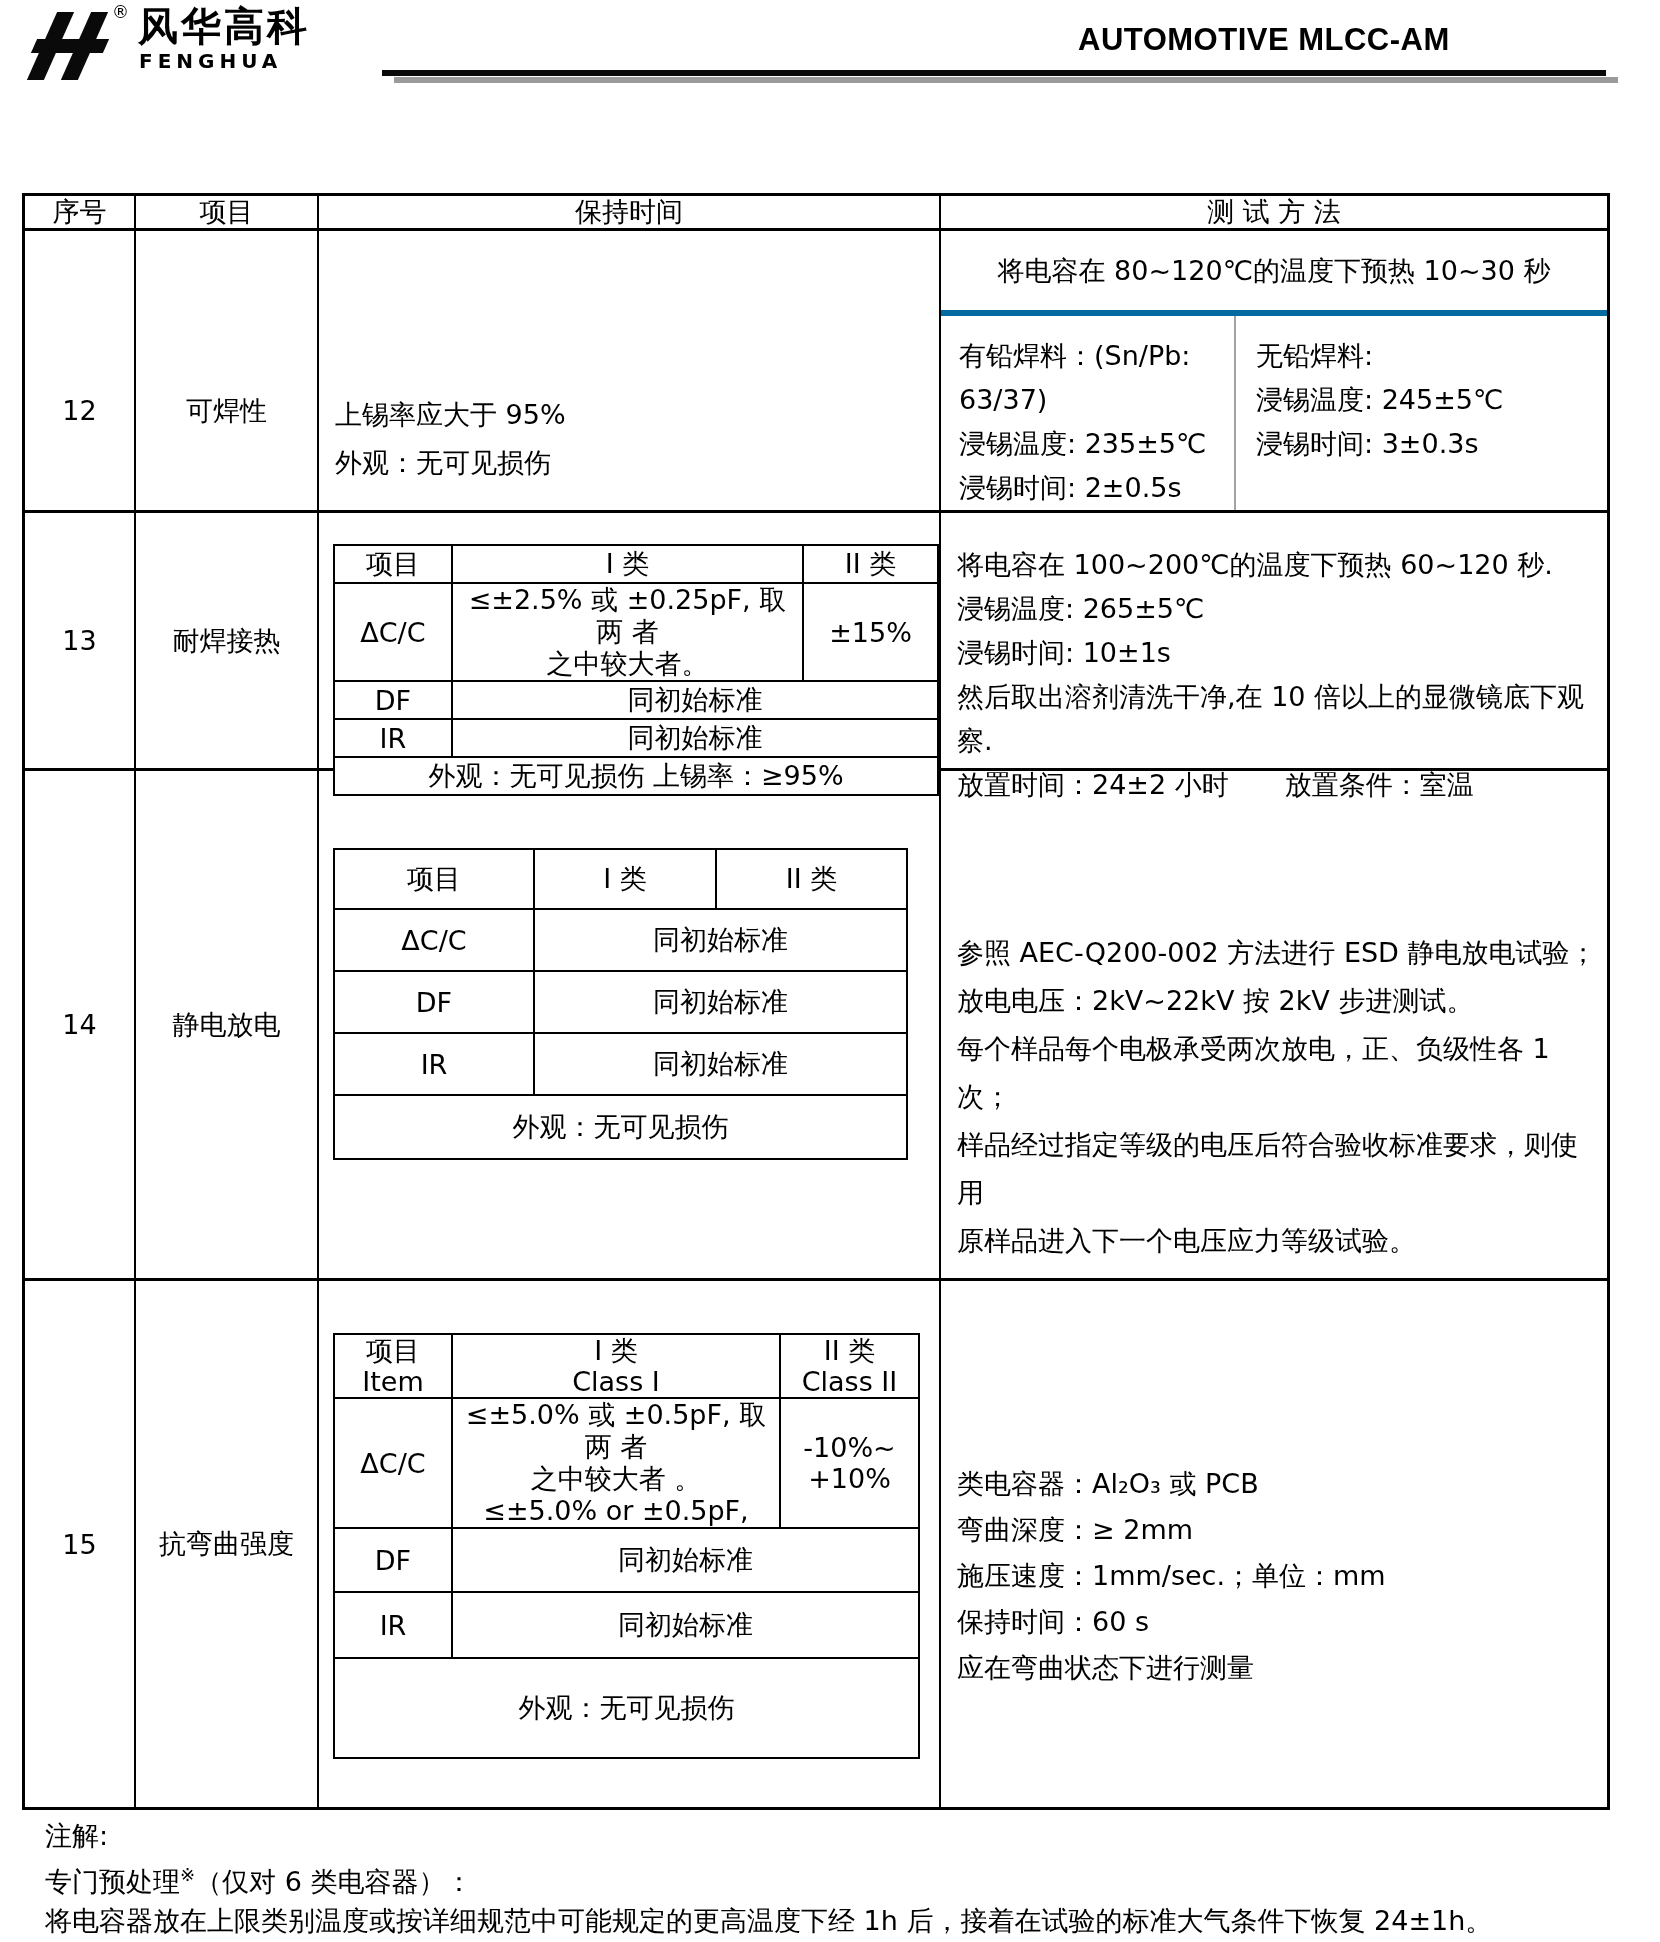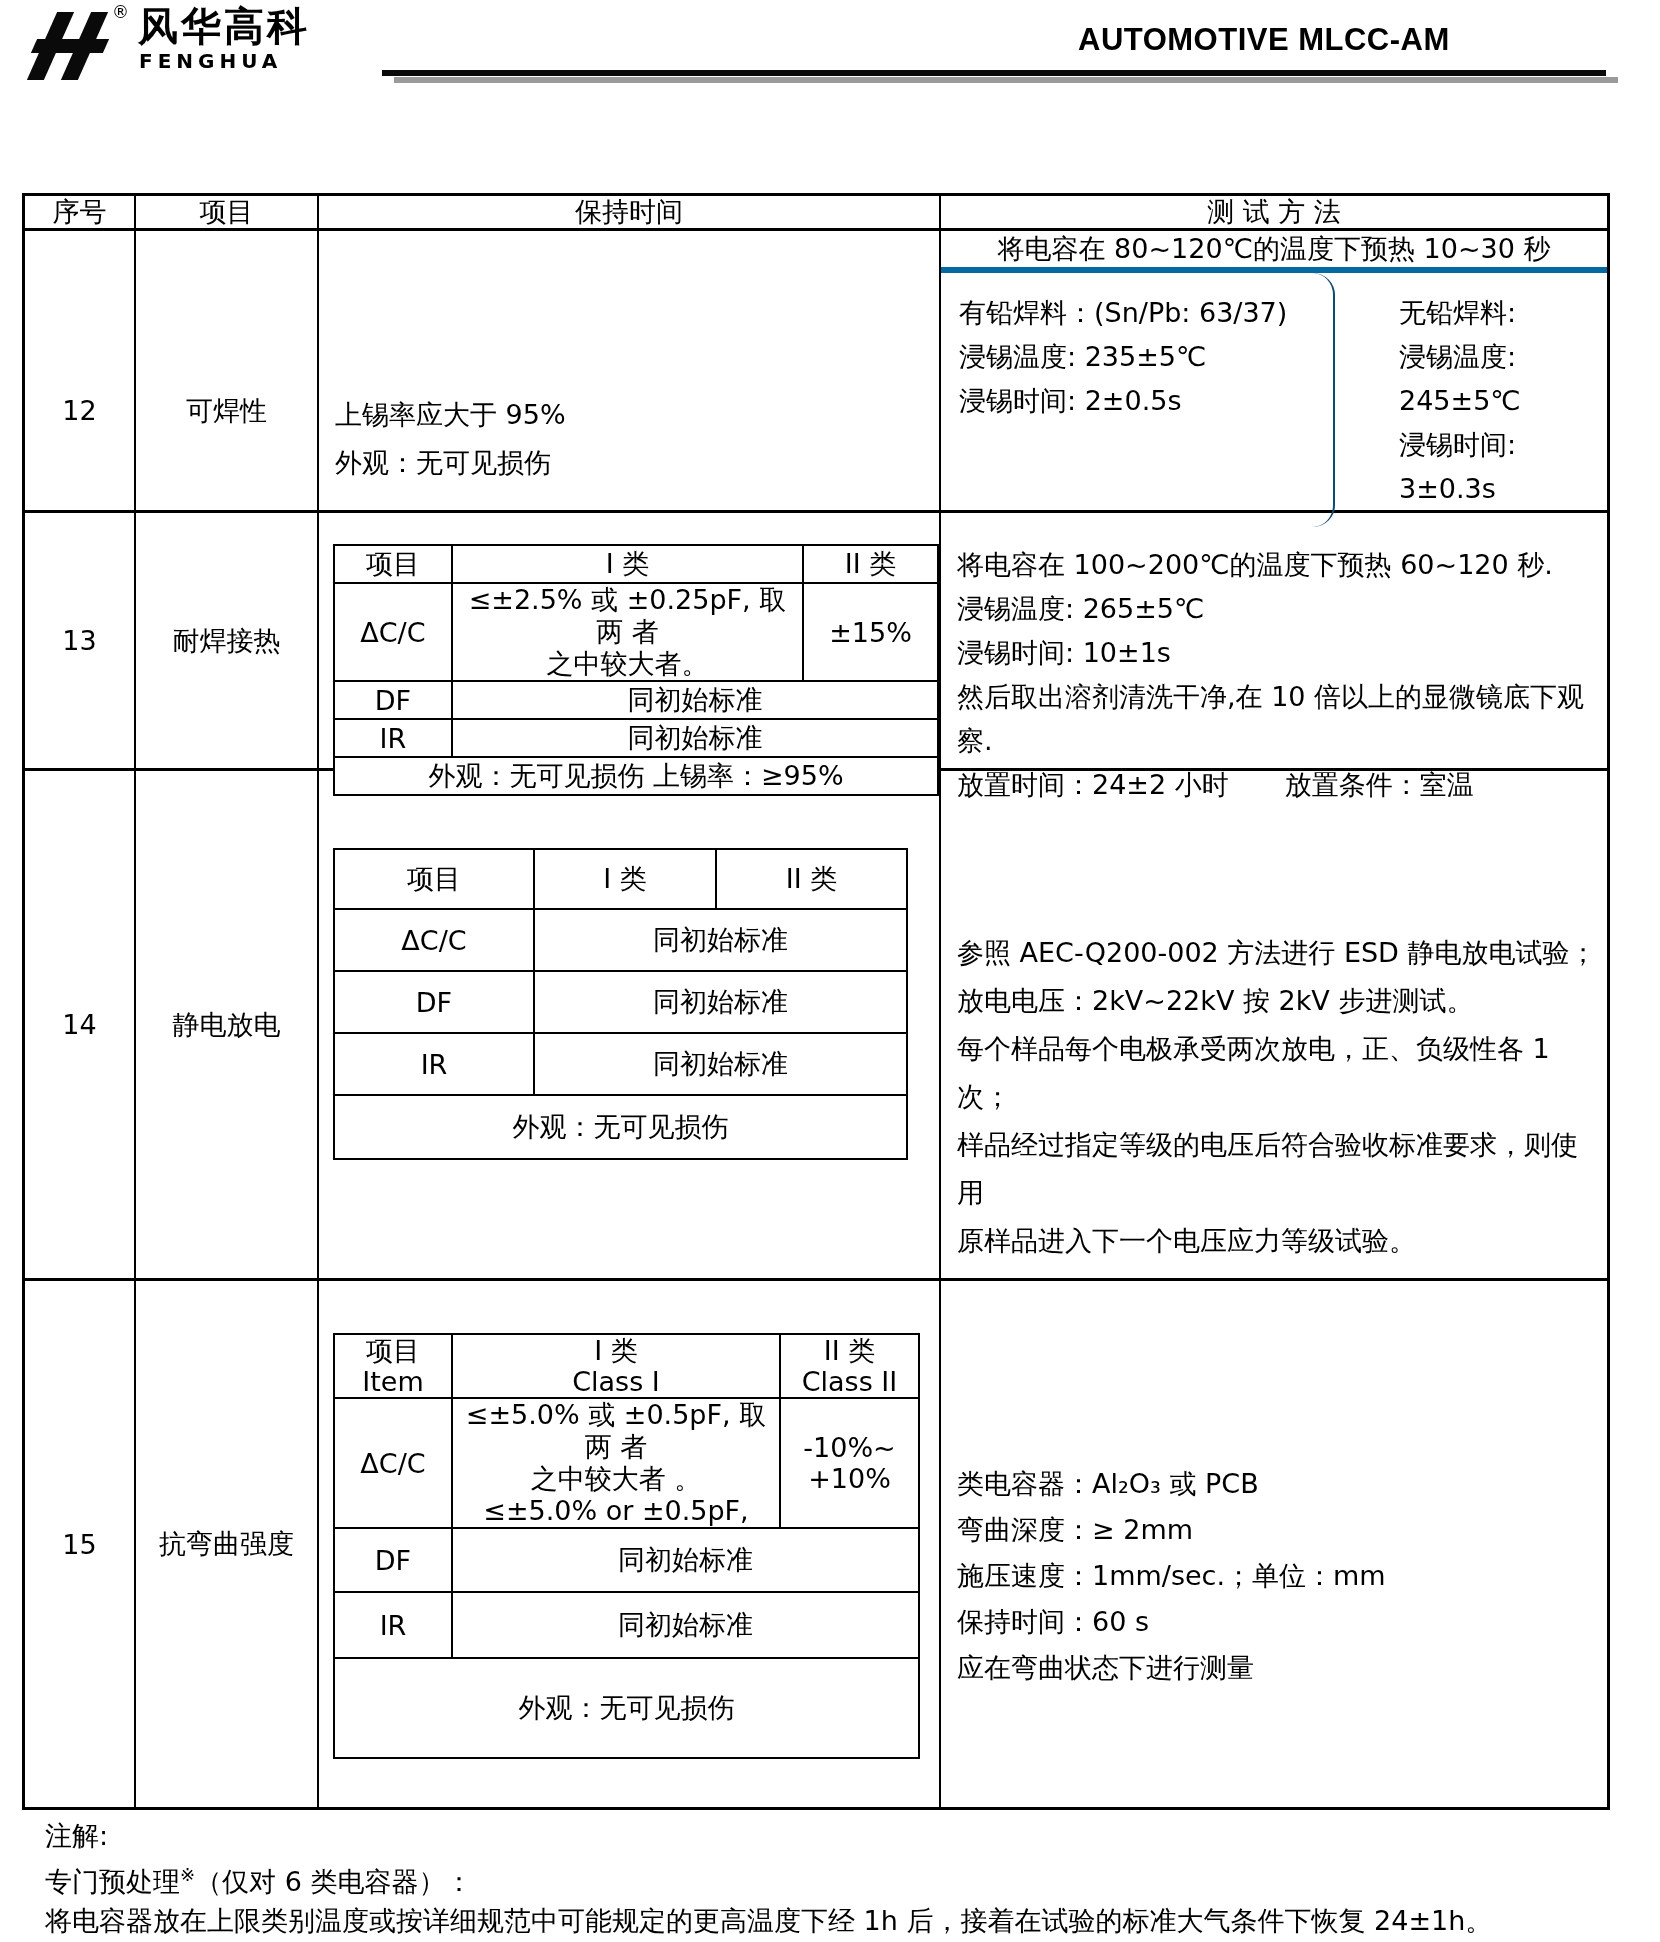--- a/index.html
+++ b/index.html
@@ -30,23 +30,23 @@
   .hd{display:flex;align-items:center;justify-content:center;}
   .vc{display:flex;align-items:center;justify-content:center;text-align:center;}
   .bias-down{padding-top:80px;}
   
   .spec12{padding:160px 0 0 16px;line-height:48px;}
   
   .m12{display:flex;flex-direction:column;}
   .m12-top{height:135px;box-sizing:border-box;border-bottom:6px solid #0369a1;
            display:flex;align-items:center;justify-content:center;}
   .m12-bot{flex:1;display:flex;}
-  .m12-left{width:394px;box-sizing:border-box;border-right:2px solid #0c4a6e;
-            padding:18px 0 0 18px;line-height:44px;border-radius:22px;}
-  .m12-right{flex:1;padding:18px 0 16px 20px;line-height:44px;margin-left:44px;}
+  .m12-left{width:295px;box-sizing:border-box;border-right:2px solid #a3a3a3;
+            padding:18px 0 0 18px;line-height:44px;}
+  .m12-right{flex:1;padding:18px 0 16px 20px;line-height:44px;}
   
   .m13{padding:30px 10px 13px 16px;line-height:44px;}
   .m14{padding:158px 10px 0 16px;line-height:48px;}
   .m15{padding:180px 10px 0 16px;line-height:46px;}
   .gap-left{display:inline-block;margin-left:56px;}
   
   table.inner{border-collapse:collapse;table-layout:fixed;position:absolute;
               background:#fff;font-size:27px;}
   table.inner td{border:2px solid #000;padding:0;vertical-align:middle;text-align:center;
                  overflow:hidden;}

